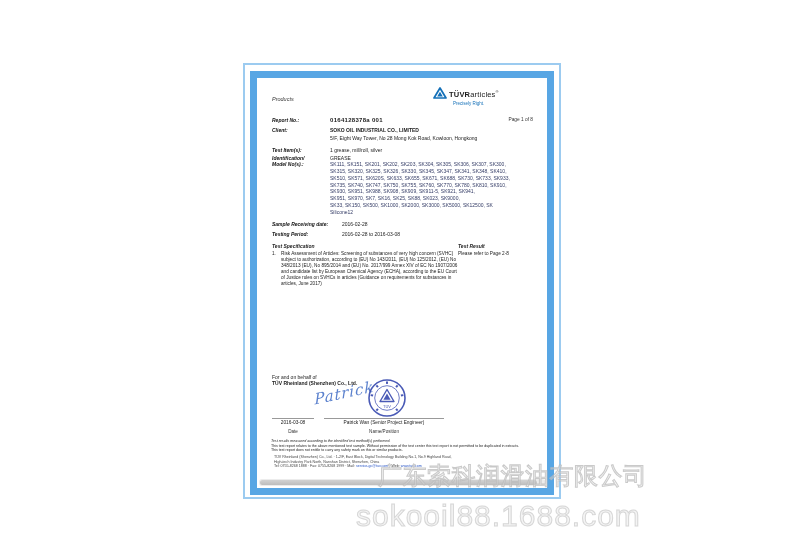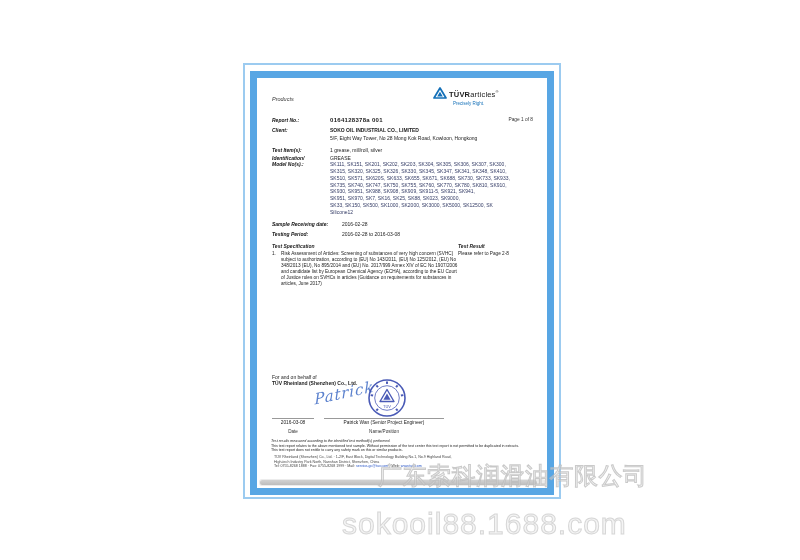--- a/index.html
+++ b/index.html
@@ -66,23 +66,23 @@
   .blue { color:#2a56c6; }
 
   .scrollbar { position:absolute; left:2px; right:2px; bottom:2px; height:7px; background:#ececec;
     border-radius:3px; }
   .scroll-thumb { position:absolute; left:1px; top:1px; height:5px; width:97%;
     background:linear-gradient(#d2d2d2,#bdbdbd); border-radius:3px; }
 
   .wm-cn { position:absolute; left:378px; top:460px; font-size:24px; letter-spacing:0.5px;
     color:rgba(225,225,225,0.38); -webkit-text-stroke:1px rgba(185,185,185,0.75);
     white-space:nowrap; pointer-events:none; z-index:5; }
-  .wm-url { position:absolute; left:342px; top:499px; font-size:30px; letter-spacing:1px;
+  .wm-url { position:absolute; left:356px; top:499px; font-size:30px; letter-spacing:1px;
     color:rgba(230,230,230,0.45); -webkit-text-stroke:1px rgba(205,205,205,0.8);
-    white-space:nowrap; pointer-events:none; z-index:5;margin-top:8px; }
+    white-space:nowrap; pointer-events:none; z-index:5; }
 </style>
 </head>
 <body>
 
 <div class="frame-outer"></div>
 <div class="frame-thick"></div>
 
 <div class="doc">
   <div class="sec-top">
 

